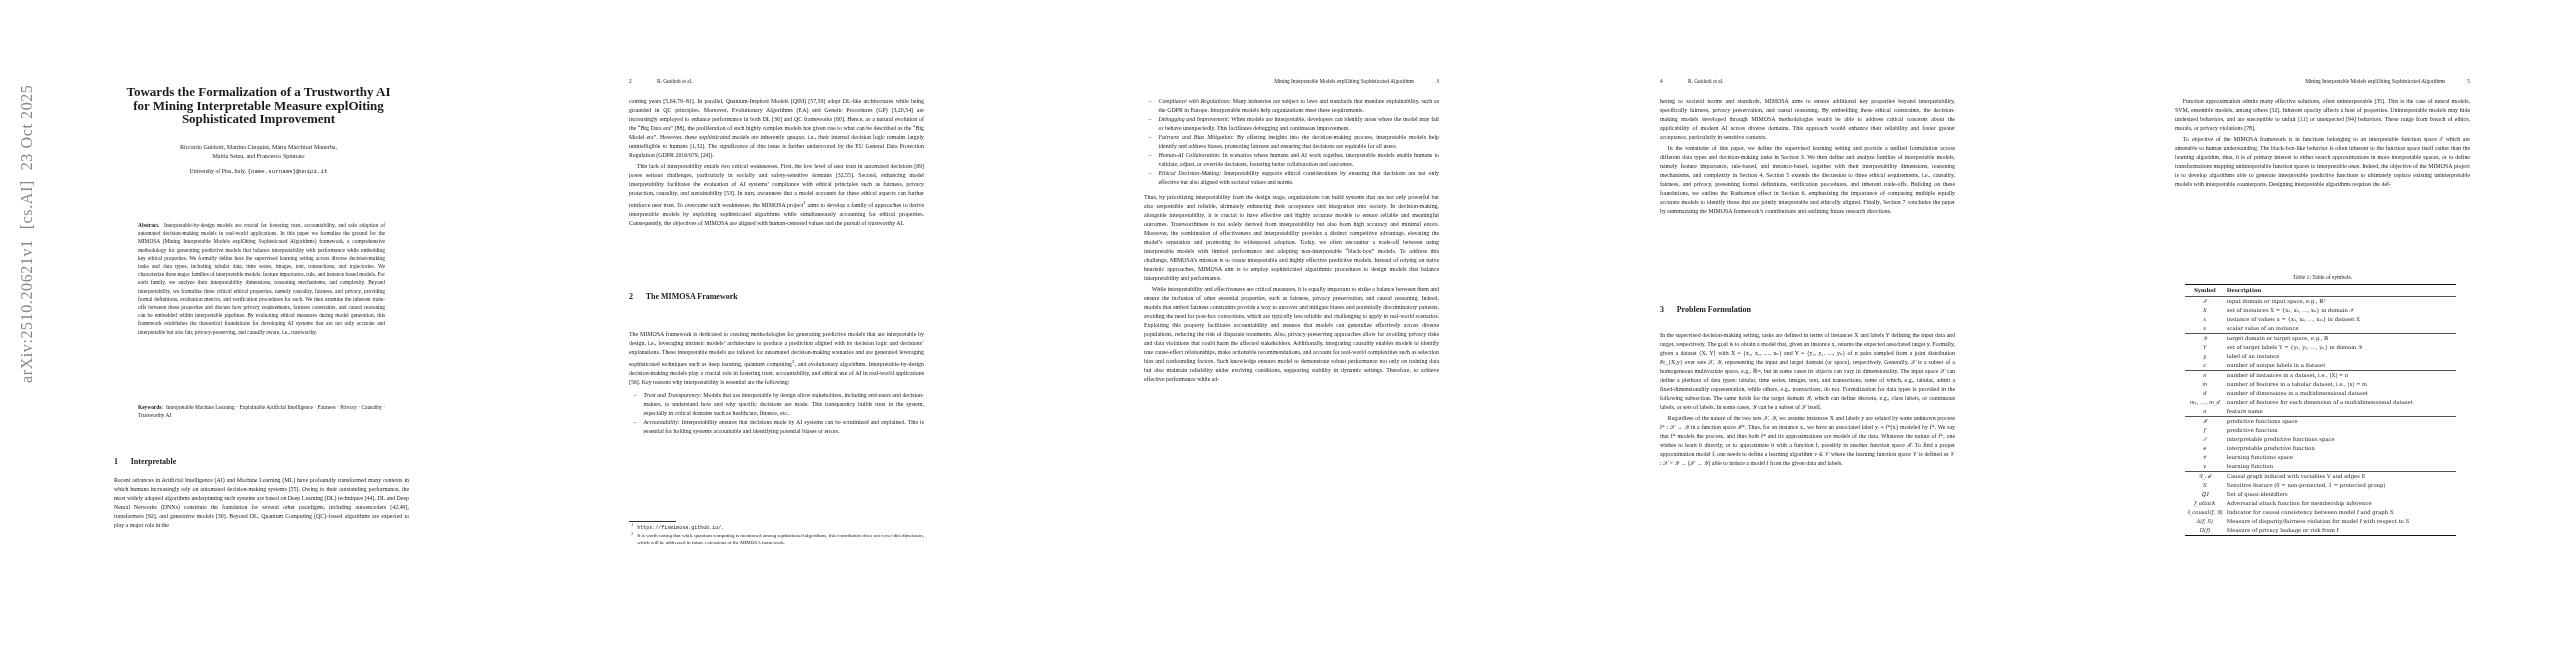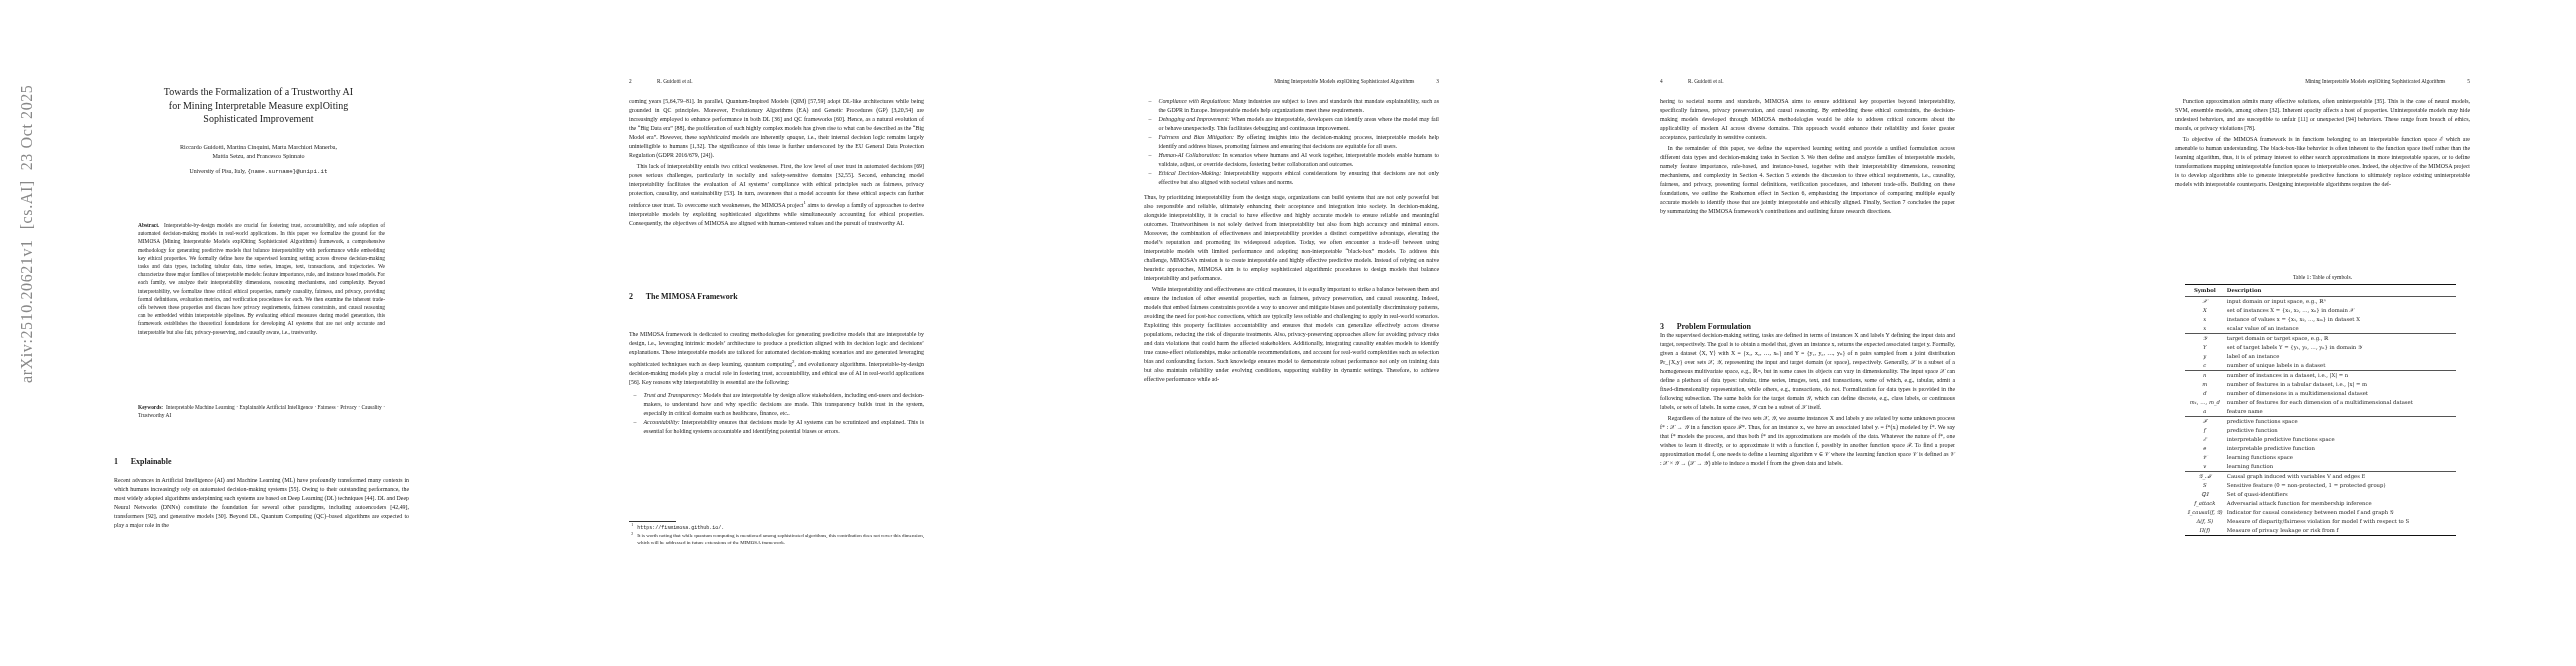--- a/index.html
+++ b/index.html
@@ -16,21 +16,21 @@
   .mono { font-family: "Liberation Mono", "DejaVu Sans Mono", monospace; }
 
   
   .arxiv { position: absolute; left: 18px; top: 383px; transform-origin: left top;
            transform: rotate(-90deg); white-space: nowrap; color: #888;
            font-size: 16px; letter-spacing: 0.6px; font-family: "Liberation Serif", serif; }
   .arxiv span + span { margin-left: 10px; }
 
   
   .title { position: absolute; left: 61px; width: 395px; top: 85px; text-align: center;
-           font-size: 10px; line-height: 13.6px; font-weight: normal; }
+           font-size: 13px; line-height: 13.6px; font-weight: bold; }
   .authors { position: absolute; left: 61px; width: 395px; top: 143px; text-align: center;
              font-size: 6.1px; line-height: 8.6px; }
   .affil { position: absolute; left: 61px; width: 395px; top: 168px; text-align: center; font-size: 5.8px; }
   .abstract { position: absolute; left: 138px; width: 247px; top: 221px;
               font-size: 5.4px; line-height: 8.2px; text-align: justify; }
   .abstract b { font-weight: bold; }
   .keywords { position: absolute; left: 138px; width: 247px; top: 403px;
               font-size: 5.4px; line-height: 8.2px; text-align: justify; }
 
   .sec { position: absolute; left: 114px; font-size: 8px; font-weight: bold; }
@@ -92,21 +92,21 @@
     <b>Abstract.</b>&nbsp;
     <span>Interpretable-by-design models are crucial for fostering trust, accountability, and safe adoption of automated decision-making models in real-world applications. In this paper we formalize the ground for the MIMOSA (Mining Interpretable Models explOiting Sophisticated Algorithms) framework, a comprehensive methodology for generating predictive models that balance interpretability with performance while embedding key ethical properties. We formally define here the supervised learning setting across diverse decision-making tasks and data types, including tabular data, time series, images, text, transactions, and trajectories. We characterize three major families of interpretable models: feature importance, rule, and instance based models. For each family, we analyze their interpretability dimensions, reasoning mechanisms, and complexity. Beyond interpretability, we formalize three critical ethical properties, namely causality, fairness, and privacy, providing formal definitions, evaluation metrics, and verification procedures for each. We then examine the inherent trade-offs between these properties and discuss how privacy requirements, fairness constraints, and causal reasoning can be embedded within interpretable pipelines. By evaluating ethical measures during model generation, this framework establishes the theoretical foundations for developing AI systems that are not only accurate and interpretable but also fair, privacy-preserving, and causally aware, i.e., trustworthy.</span>
   </div>
 
   <div class="keywords">
     <b>Keywords:</b>&nbsp;
     <span>Interpretable Machine Learning · Explainable Artificial Intelligence · Fairness · Privacy · Causality · Trustworthy AI</span>
   </div>
 
   <div class="sec" style="top:457px;">
-    <span class="num">1</span><span>Explainable</span>
+    <span class="num">1</span><span>Interpretable</span>
   </div>
 
   <div class="col txt" style="top:476px;">
     <p>Recent advances in Artificial Intelligence (AI) and Machine Learning (ML) have profoundly transformed many contexts in which humans increasingly rely on automated decision-making systems [55]. Owing to their outstanding performance, the most widely adopted algorithms underpinning such systems are based on Deep Learning (DL) techniques [44]. DL and Deep Neural Networks (DNNs) constitute the foundation for several other paradigms, including autoencoders [42,49], transformers [92], and generative models [30]. Beyond DL, Quantum Computing (QC)–based algorithms are expected to play a major role in the</p>
   </div>
 </div>
 
 <div class="page p2">
   <div class="runhead even">
     <span class="pn">2</span><span>R. Guidotti et al.</span>
@@ -157,21 +157,21 @@
 <div class="page p4">
   <div class="runhead even">
     <span class="pn">4</span><span>R. Guidotti et al.</span>
   </div>
 
   <div class="col txt" style="top:97px;">
     <p>hering to societal norms and standards, MIMOSA aims to ensure additional key properties beyond interpretability, specifically fairness, privacy preservation, and causal reasoning. By embedding these ethical constraints, the decision-making models developed through MIMOSA methodologies would be able to address critical concerns about the applicability of modern AI across diverse domains. This approach would enhance their reliability and foster greater acceptance, particularly in sensitive contexts.</p>
     <p class="ind">In the remainder of this paper, we define the supervised learning setting and provide a unified formulation across different data types and decision-making tasks in Section 3. We then define and analyze families of interpretable models, namely feature importance, rule-based, and instance-based, together with their interpretability dimensions, reasoning mechanisms, and complexity in Section 4. Section 5 extends the discussion to three ethical requirements, i.e., causality, fairness, and privacy, presenting formal definitions, verification procedures, and inherent trade-offs. Building on these foundations, we outline the Rashomon effect in Section 6, emphasizing the importance of comparing multiple equally accurate models to identify those that are jointly interpretable and ethically aligned. Finally, Section 7 concludes the paper by summarizing the MIMOSA framework’s contributions and outlining future research directions.</p>
   </div>
 
-  <div class="sec" style="top:322px;">
+  <div class="sec" style="top:305px;">
     <span class="num">3</span><span>Problem Formulation</span>
   </div>
 
   <div class="col txt" style="top:331px;">
     <p>In the supervised decision-making setting, tasks are defined in terms of instances X and labels Y defining the input data and target, respectively. The goal is to obtain a model that, given an instance x, returns the expected associated target y. Formally, given a dataset ⟨X, Y⟩ with X = {x₁, x₂, …, xₙ} and Y = {y₁, y₂, …, yₙ} of n pairs sampled from a joint distribution Pr_{X,y} over sets 𝒳, 𝒴, representing the input and target domain (or space), respectively. Generally, 𝒳 is a subset of a homogeneous multivariate space, e.g., ℝᵐ, but in some cases its objects can vary in dimensionality. The input space 𝒳 can define a plethora of data types: tabular, time series, images, text, and transactions, some of which, e.g., tabular, admit a fixed-dimensionality representation, while others, e.g., transactions, do not. Formalization for data types is provided in the following subsection. The same holds for the target domain 𝒴, which can define discrete, e.g., class labels, or continuous labels, or sets of labels. In some cases, 𝒴 can be a subset of 𝒳 itself.</p>
     <p class="ind">Regardless of the nature of the two sets 𝒳, 𝒴, we assume instances X and labels y are related by some unknown process f* : 𝒳 → 𝒴 in a function space ℱ*. Thus, for an instance xᵢ, we have an associated label yᵢ = f*(xᵢ) modeled by f*. We say that f* models the process, and thus both f* and its approximations are models of the data. Whatever the nature of f*, one wishes to learn it directly, or to approximate it with a function f, possibly in another function space ℱ. To find a proper approximation model f, one needs to define a learning algorithm v ∈ 𝒱 where the learning function space 𝒱 is defined as 𝒱 : 𝒳 × 𝒴 → (𝒳 → 𝒴) able to induce a model f from the given data and labels.</p>
   </div>
 </div>
 
 <div class="page p5">

